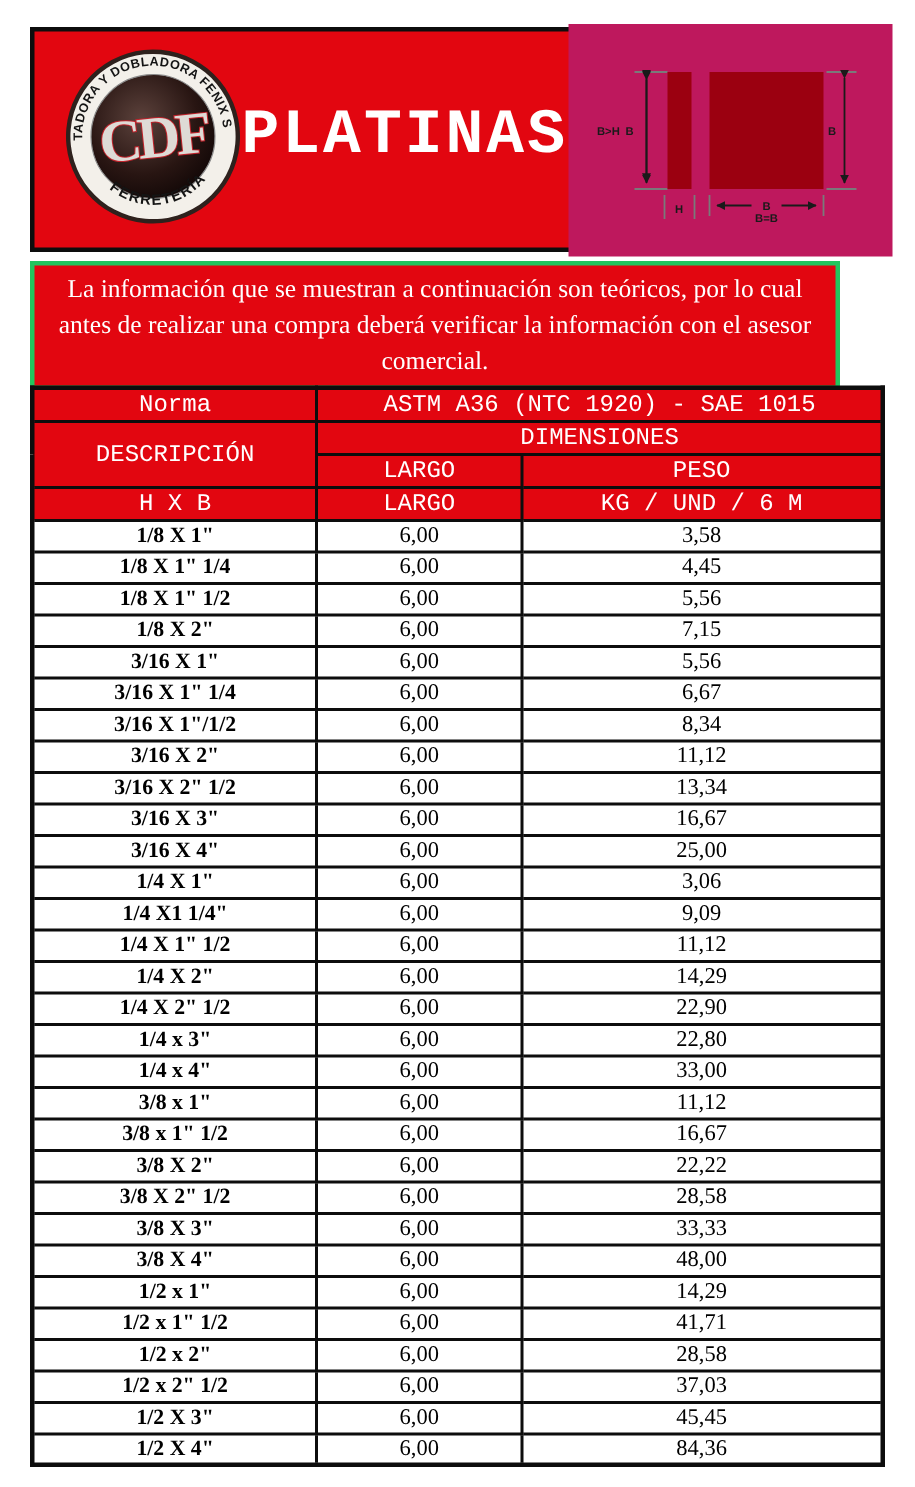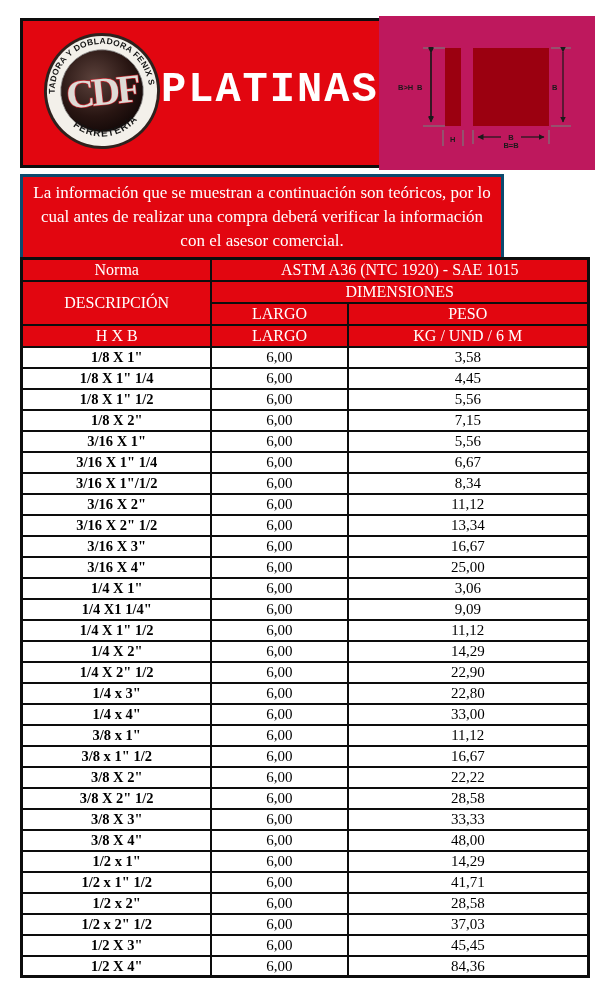--- a/index.html
+++ b/index.html
@@ -20,39 +20,39 @@
     color: #ffffff; font-size: 42px; font-weight: bold;
     letter-spacing: 2px; padding-bottom: 6px; font-family: Liberation Mono, monospace;
   }
   .diagram-box {
     flex: 0 0 auto; margin-right: 8px;
     background: #be185d; padding: 18px;
   }
 
   
   .disclaimer {
-    width: 484px; margin-top: 6px;
+    width: 540px; margin-top: 6px;
     background: #e20610;
-    border: 3px solid #0c4a6e;
+    border: 3px solid #22c55e;
     color: #ffffff; text-align: center;
     font-size: 17px; line-height: 1.42;
     padding: 4px 10px;
   }
 
   
   table.spec {
     width: 570px; border-collapse: collapse;
     margin-top: -3px;
     border: 3px solid #0d0d0d;
     table-layout: fixed;
   }
   table.spec td { border: 2px solid #0d0d0d; text-align: center; vertical-align: middle; }
   td.hd {
     background: #e20610; color: #ffffff;
-    font-size: 16px; height: 22px; font-weight: normal;
+    font-size: 16px; height: 22px; font-weight: normal; font-family: Liberation Mono, monospace;
   }
   tbody td { height: 21px; font-size: 15px; color: #000; background: #ffffff; }
   tbody td.desc { font-weight: bold; font-size: 14.5px; }
 
   
   svg text { user-select: none; }
 </style>
 </head>
 <body>
 

